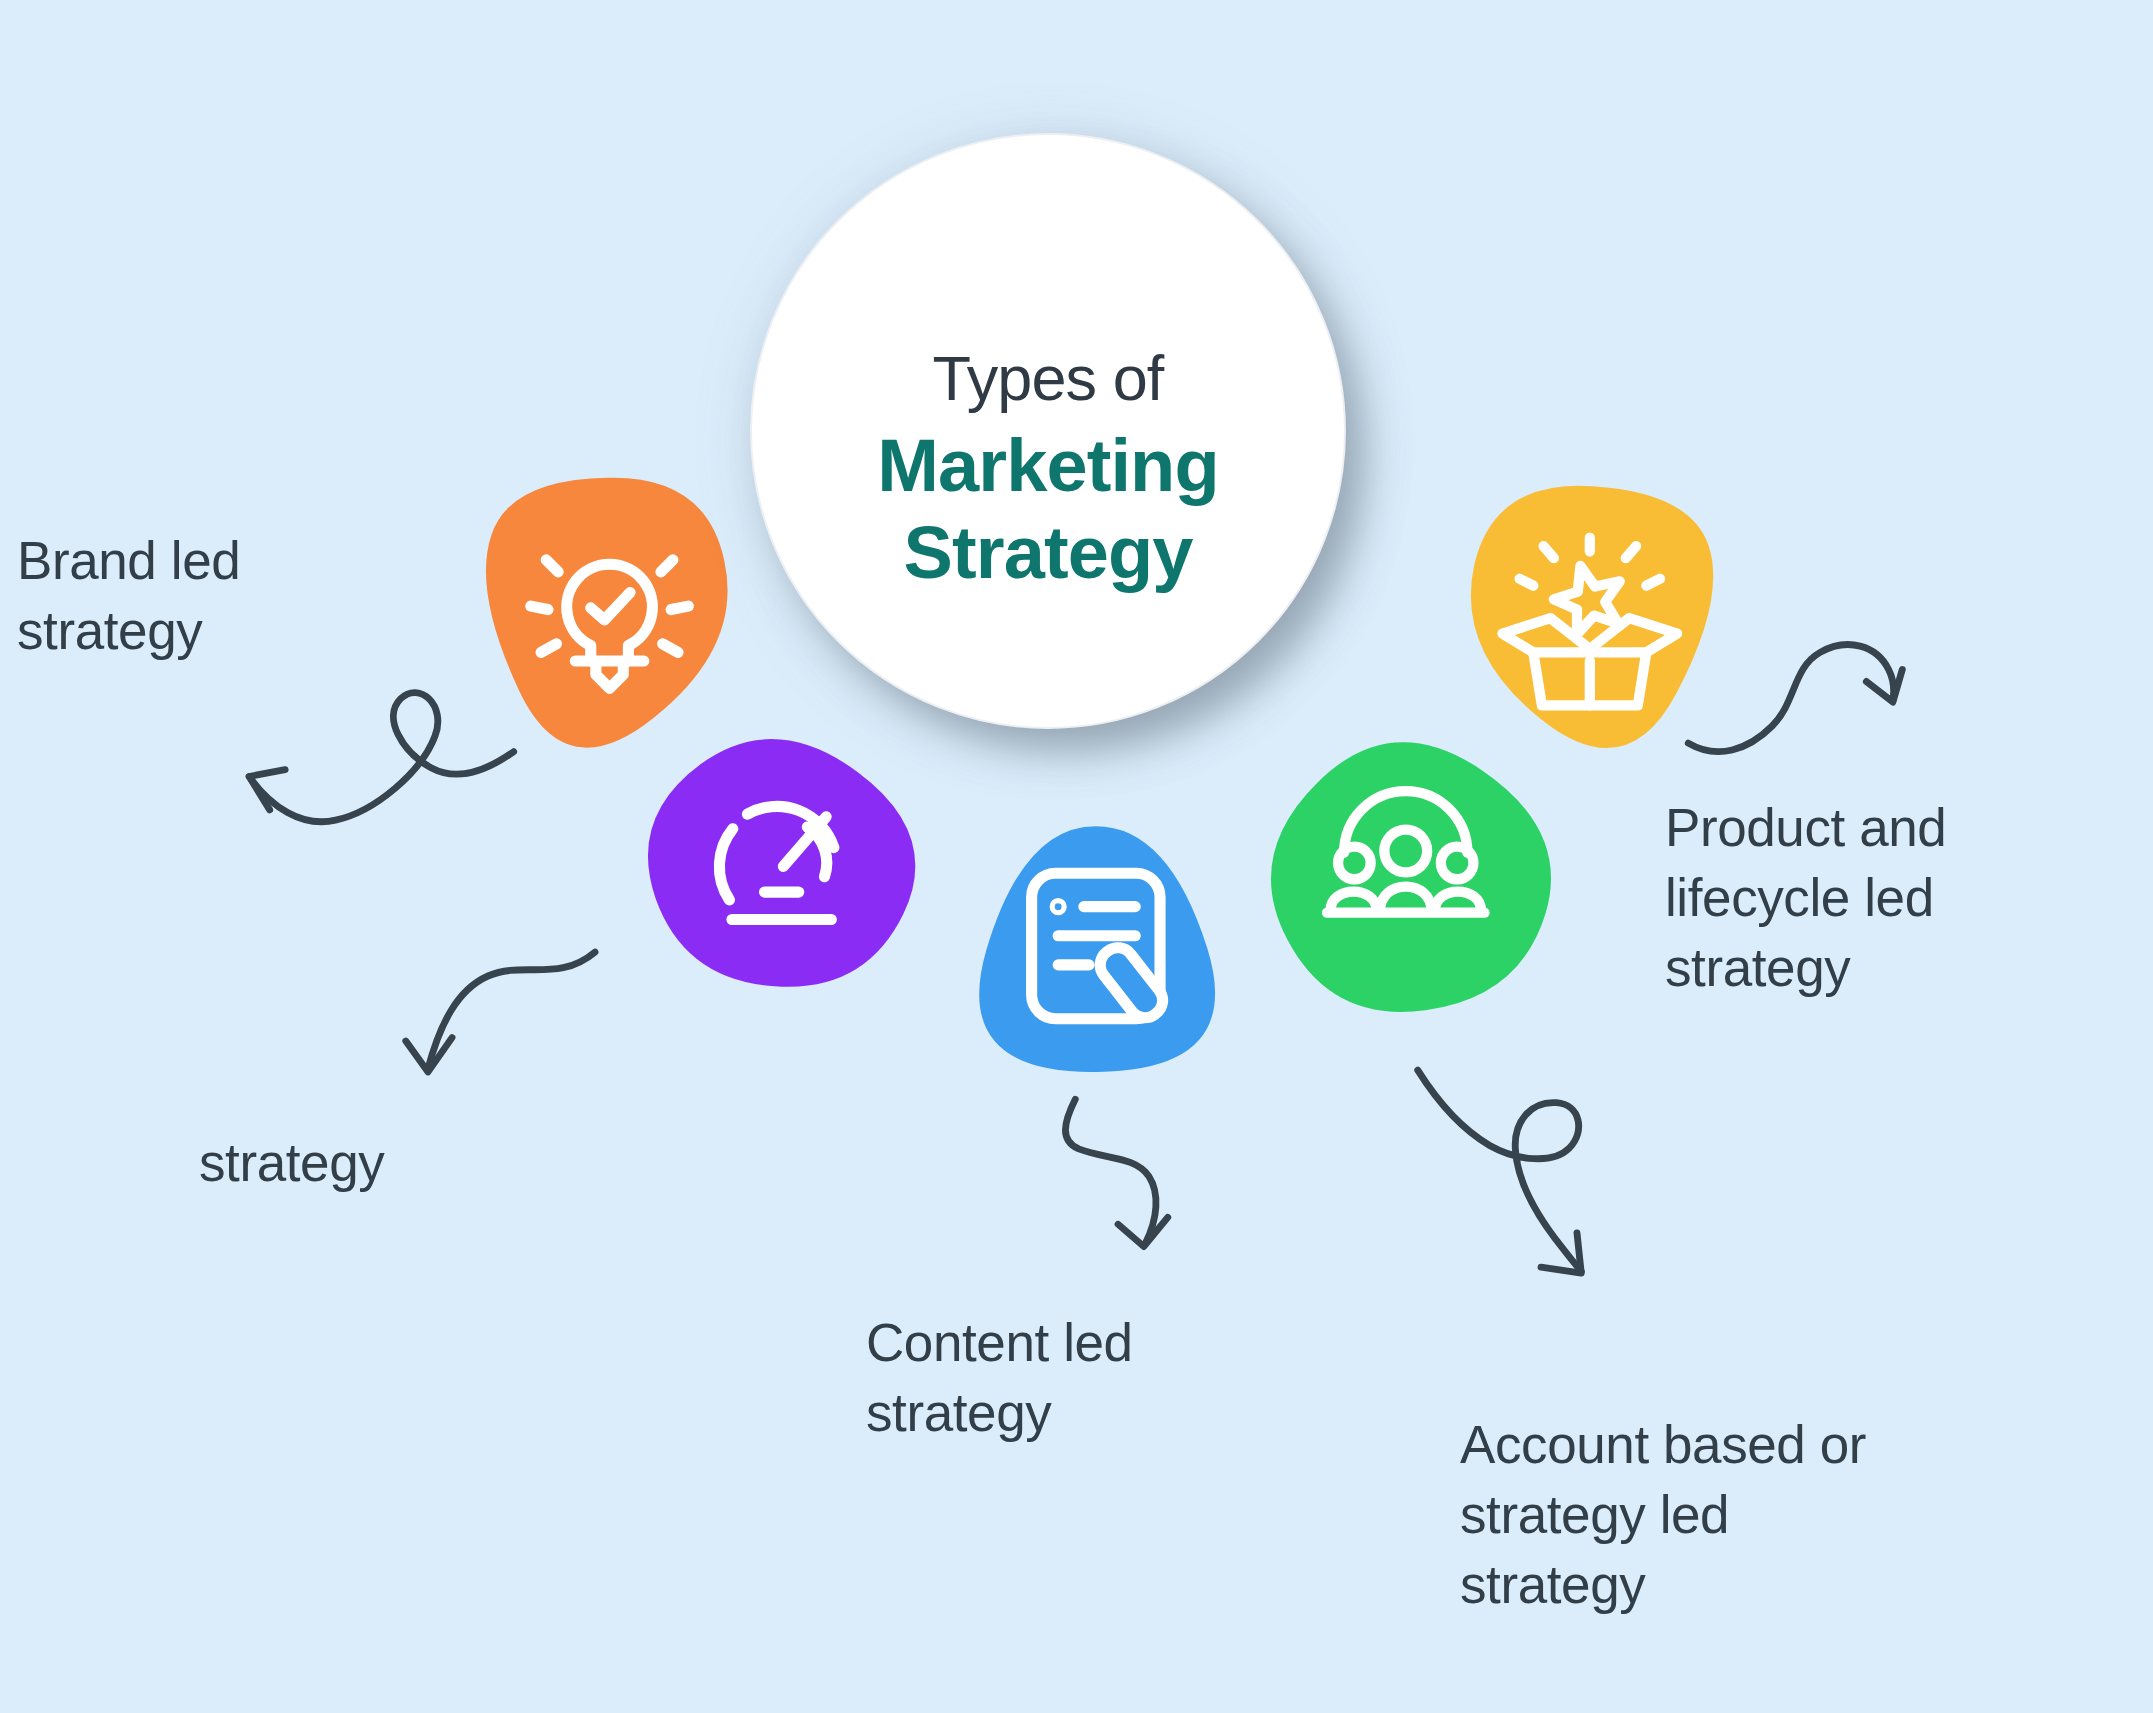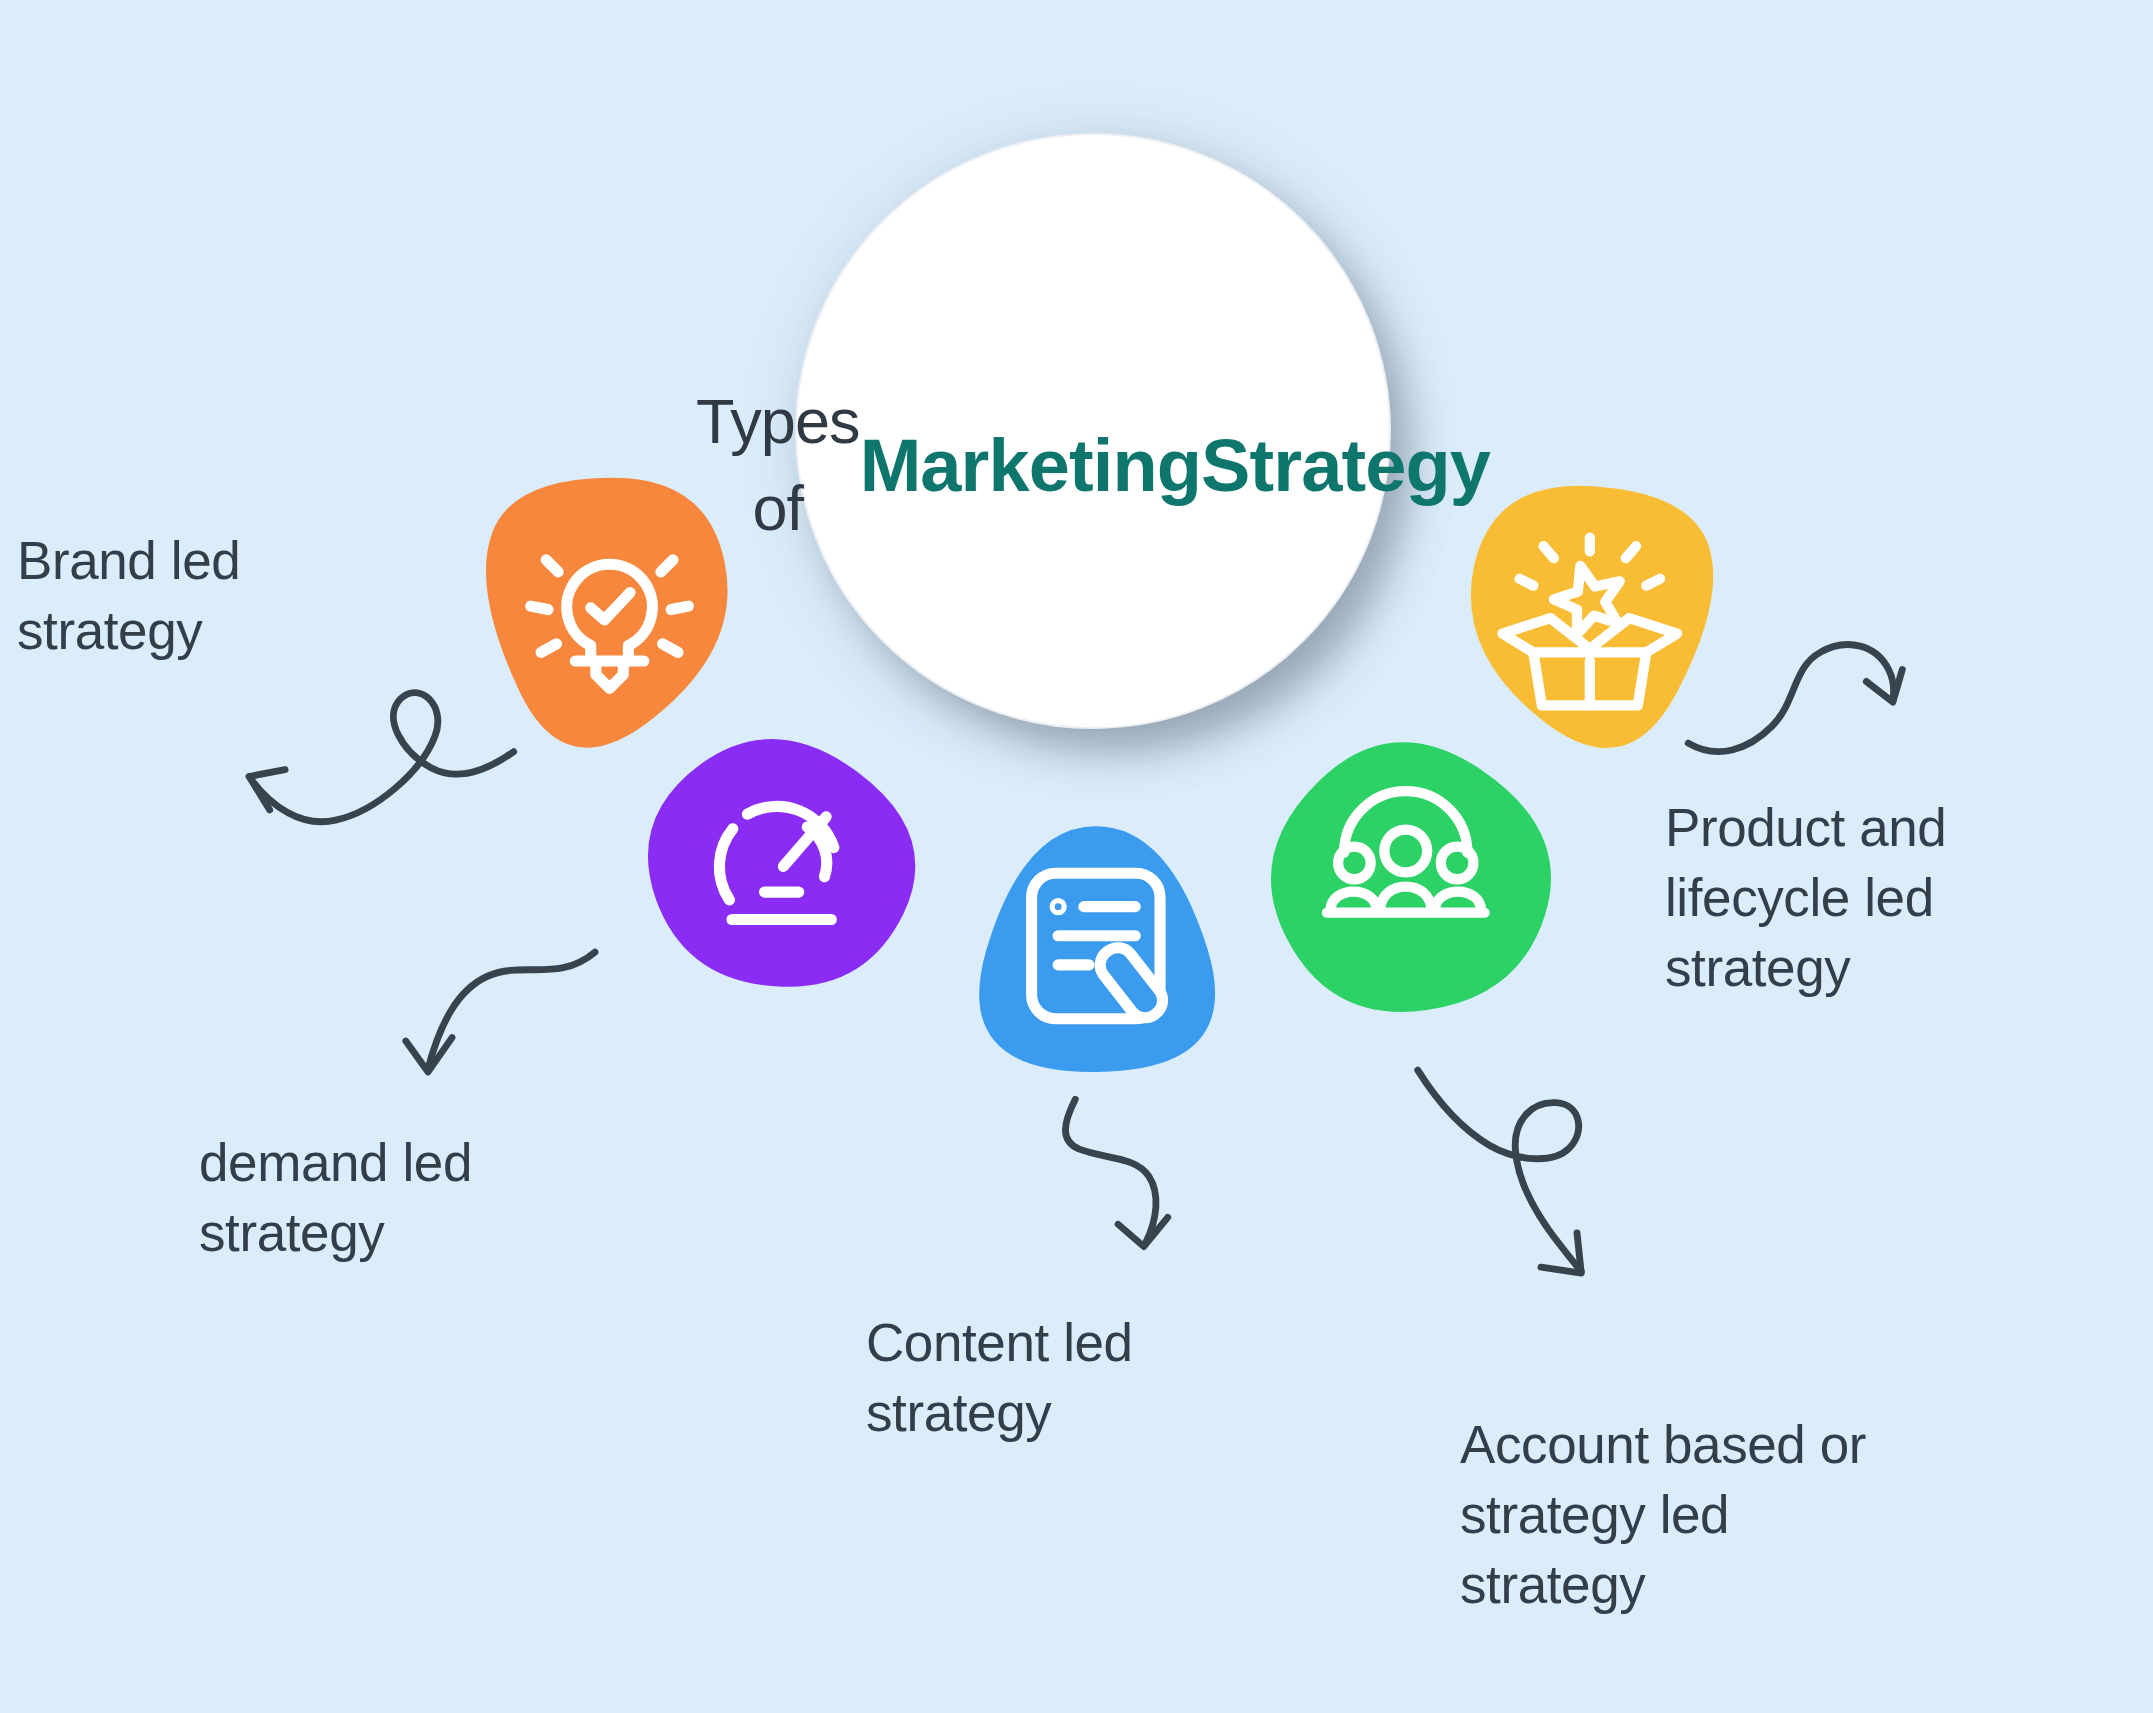--- a/index.html
+++ b/index.html
@@ -5,25 +5,25 @@
   html,body{margin:0;padding:0;background:#DBEDFB;}
   .canvas{
     position:relative;
     width:2154px;height:1714px;
     background:#DBEDFB;
     overflow:hidden;
     font-family:"Liberation Sans", sans-serif;
   }
   svg.diagram{position:absolute;left:0;top:0;width:2154px;height:1714px;}
   .center-circle{
-    position:absolute;left:795px;top:133px;width:596px;height:596px;
+    position:absolute;left:750px;top:133px;width:596px;height:596px;
     background:#FFFFFF;border-radius:50%;
     border:2.6px solid #ECEFF3;
     box-shadow:22px 26px 38px -3.4px rgba(106,121,136,0.50), 6.8px 10.3px 60px rgba(106,121,136,0.25);
-    display:flex;align-items:center;justify-content:center;
+    display:flex;flex-direction:column;align-items:center;justify-content:center;
     text-align:center;
     box-sizing:border-box;
     padding-top:68px;
   }
   .title-line1{
     font-size:63px;font-weight:500;color:#2F3A44;line-height:87px;letter-spacing:-0.9px;
   }
   .title-line2,.title-line3{
     font-size:74px;font-weight:700;color:#0f766e;line-height:87px;letter-spacing:-0.9px;
   }
@@ -151,21 +151,20 @@
     <div class="title-line2">Marketing</div>
     <div class="title-line3">Strategy</div>
   </div>
 
   <div class="node-label lbl-brand">
     <div>Brand led</div>
     <div>strategy</div>
   </div>
 
   <div class="node-label lbl-performance">
-    <div>demand led</div>
     <div>strategy</div>
   </div>
 
   <div class="node-label lbl-content">
     <div>Content led</div>
     <div>strategy</div>
   </div>
 
   <div class="node-label lbl-account">
     <div>Account based or</div>

